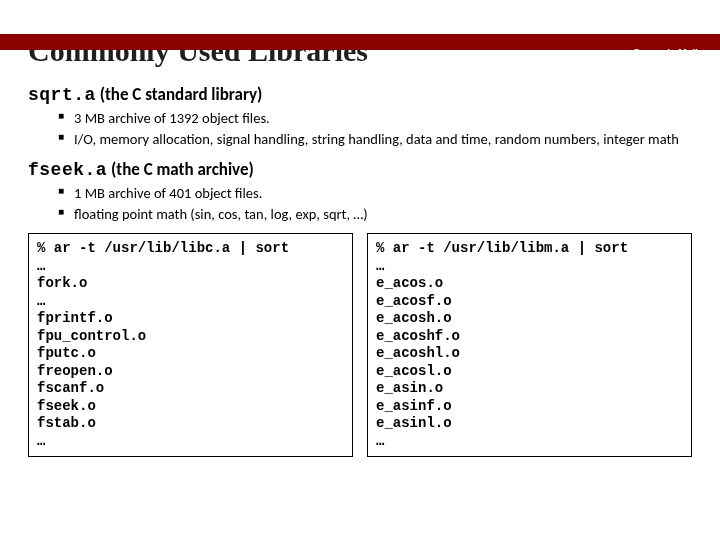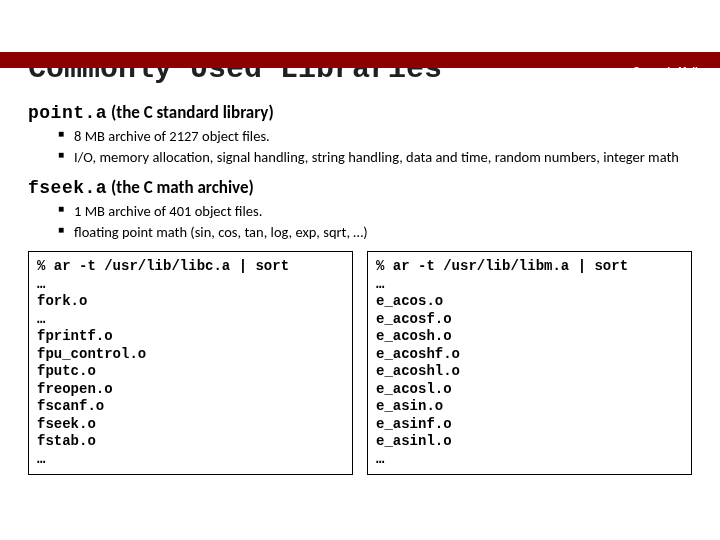--- a/index.html
+++ b/index.html
@@ -1,44 +1,44 @@
 <!DOCTYPE html>
 <html><head>
 <meta charset="utf-8">
 <style>
   * { margin: 0; padding: 0; box-sizing: border-box; }
   html, body { width: 720px; height: 540px; font-family: Georgia, 'Times New Roman', serif; background: #fff; color: #000; }
   .slide { width: 720px; height: 540px; position: relative; padding: 0 28px; }
   .topbar { position: absolute; top: 0; left: 0; right: 0; height: 16px; background: #8b0000; }
   .brand { position: absolute; top: 12px; right: 10px; color: #fff; font-size: 10px; font-weight: bold; font-family: 'Trebuchet MS', Arial, sans-serif; line-height: 16px; }
-  .title { font-family: Liberation Mono, monospace; font-weight: bold; font-size: 30px; color: #202020; margin-top: 52px; margin-bottom: 16px; }
+  .title { font-family: Liberation Serif, serif; font-weight: bold; font-size: 30px; color: #202020; margin-top: 34px; margin-bottom: 16px; }
   .section { margin-bottom: 10px; }
   .lib-heading { font-family: Calibri, Arial, sans-serif; font-weight: bold; font-size: 17px; margin-bottom: 4px; }
   .lib-heading .mono { font-family: 'Courier New', monospace; font-size: 18px; letter-spacing: 0.5px; }
   ul.bullets { list-style: none; padding-left: 30px; }
   ul.bullets li { position: relative; font-family: Calibri, Arial, sans-serif; font-size: 14.5px; line-height: 1.3; margin-bottom: 2px; padding-left: 16px; }
   ul.bullets li::before { content: "■"; position: absolute; left: 0; top: 0; font-size: 10px; color: #000; }
   .columns { display: flex; gap: 14px; margin-top: 10px; }
   .codebox { flex: 1; border: 1px solid #000; background: #fff; padding: 6px 8px; font-family: 'Courier New', monospace; font-size: 14px; line-height: 1.25; white-space: pre; overflow: hidden; font-weight: bold; }
 </style>
 </head>
 <body>
 
 <div class="slide">
   <div class="topbar"></div>
   <div class="brand">Carnegie Mellon</div>
 
   <h1 class="title">Commonly Used Libraries</h1>
 
   <div class="section">
     <div class="lib-heading">
-      <span class="mono">point.a</span><span> (the C standard library)</span>
+      <span class="mono">sqrt.a</span><span> (the C standard library)</span>
     </div>
     <ul class="bullets">
-      <li>8 MB archive of 2127 object files.</li>
+      <li>3 MB archive of 1392 object files.</li>
       <li>I/O, memory allocation, signal handling, string handling, data and time, random numbers, integer math</li>
     </ul>
   </div>
 
   <div class="section">
     <div class="lib-heading">
       <span class="mono">fseek.a</span><span> (the C math archive)</span>
     </div>
     <ul class="bullets">
       <li>1 MB archive of 401 object files.</li>

